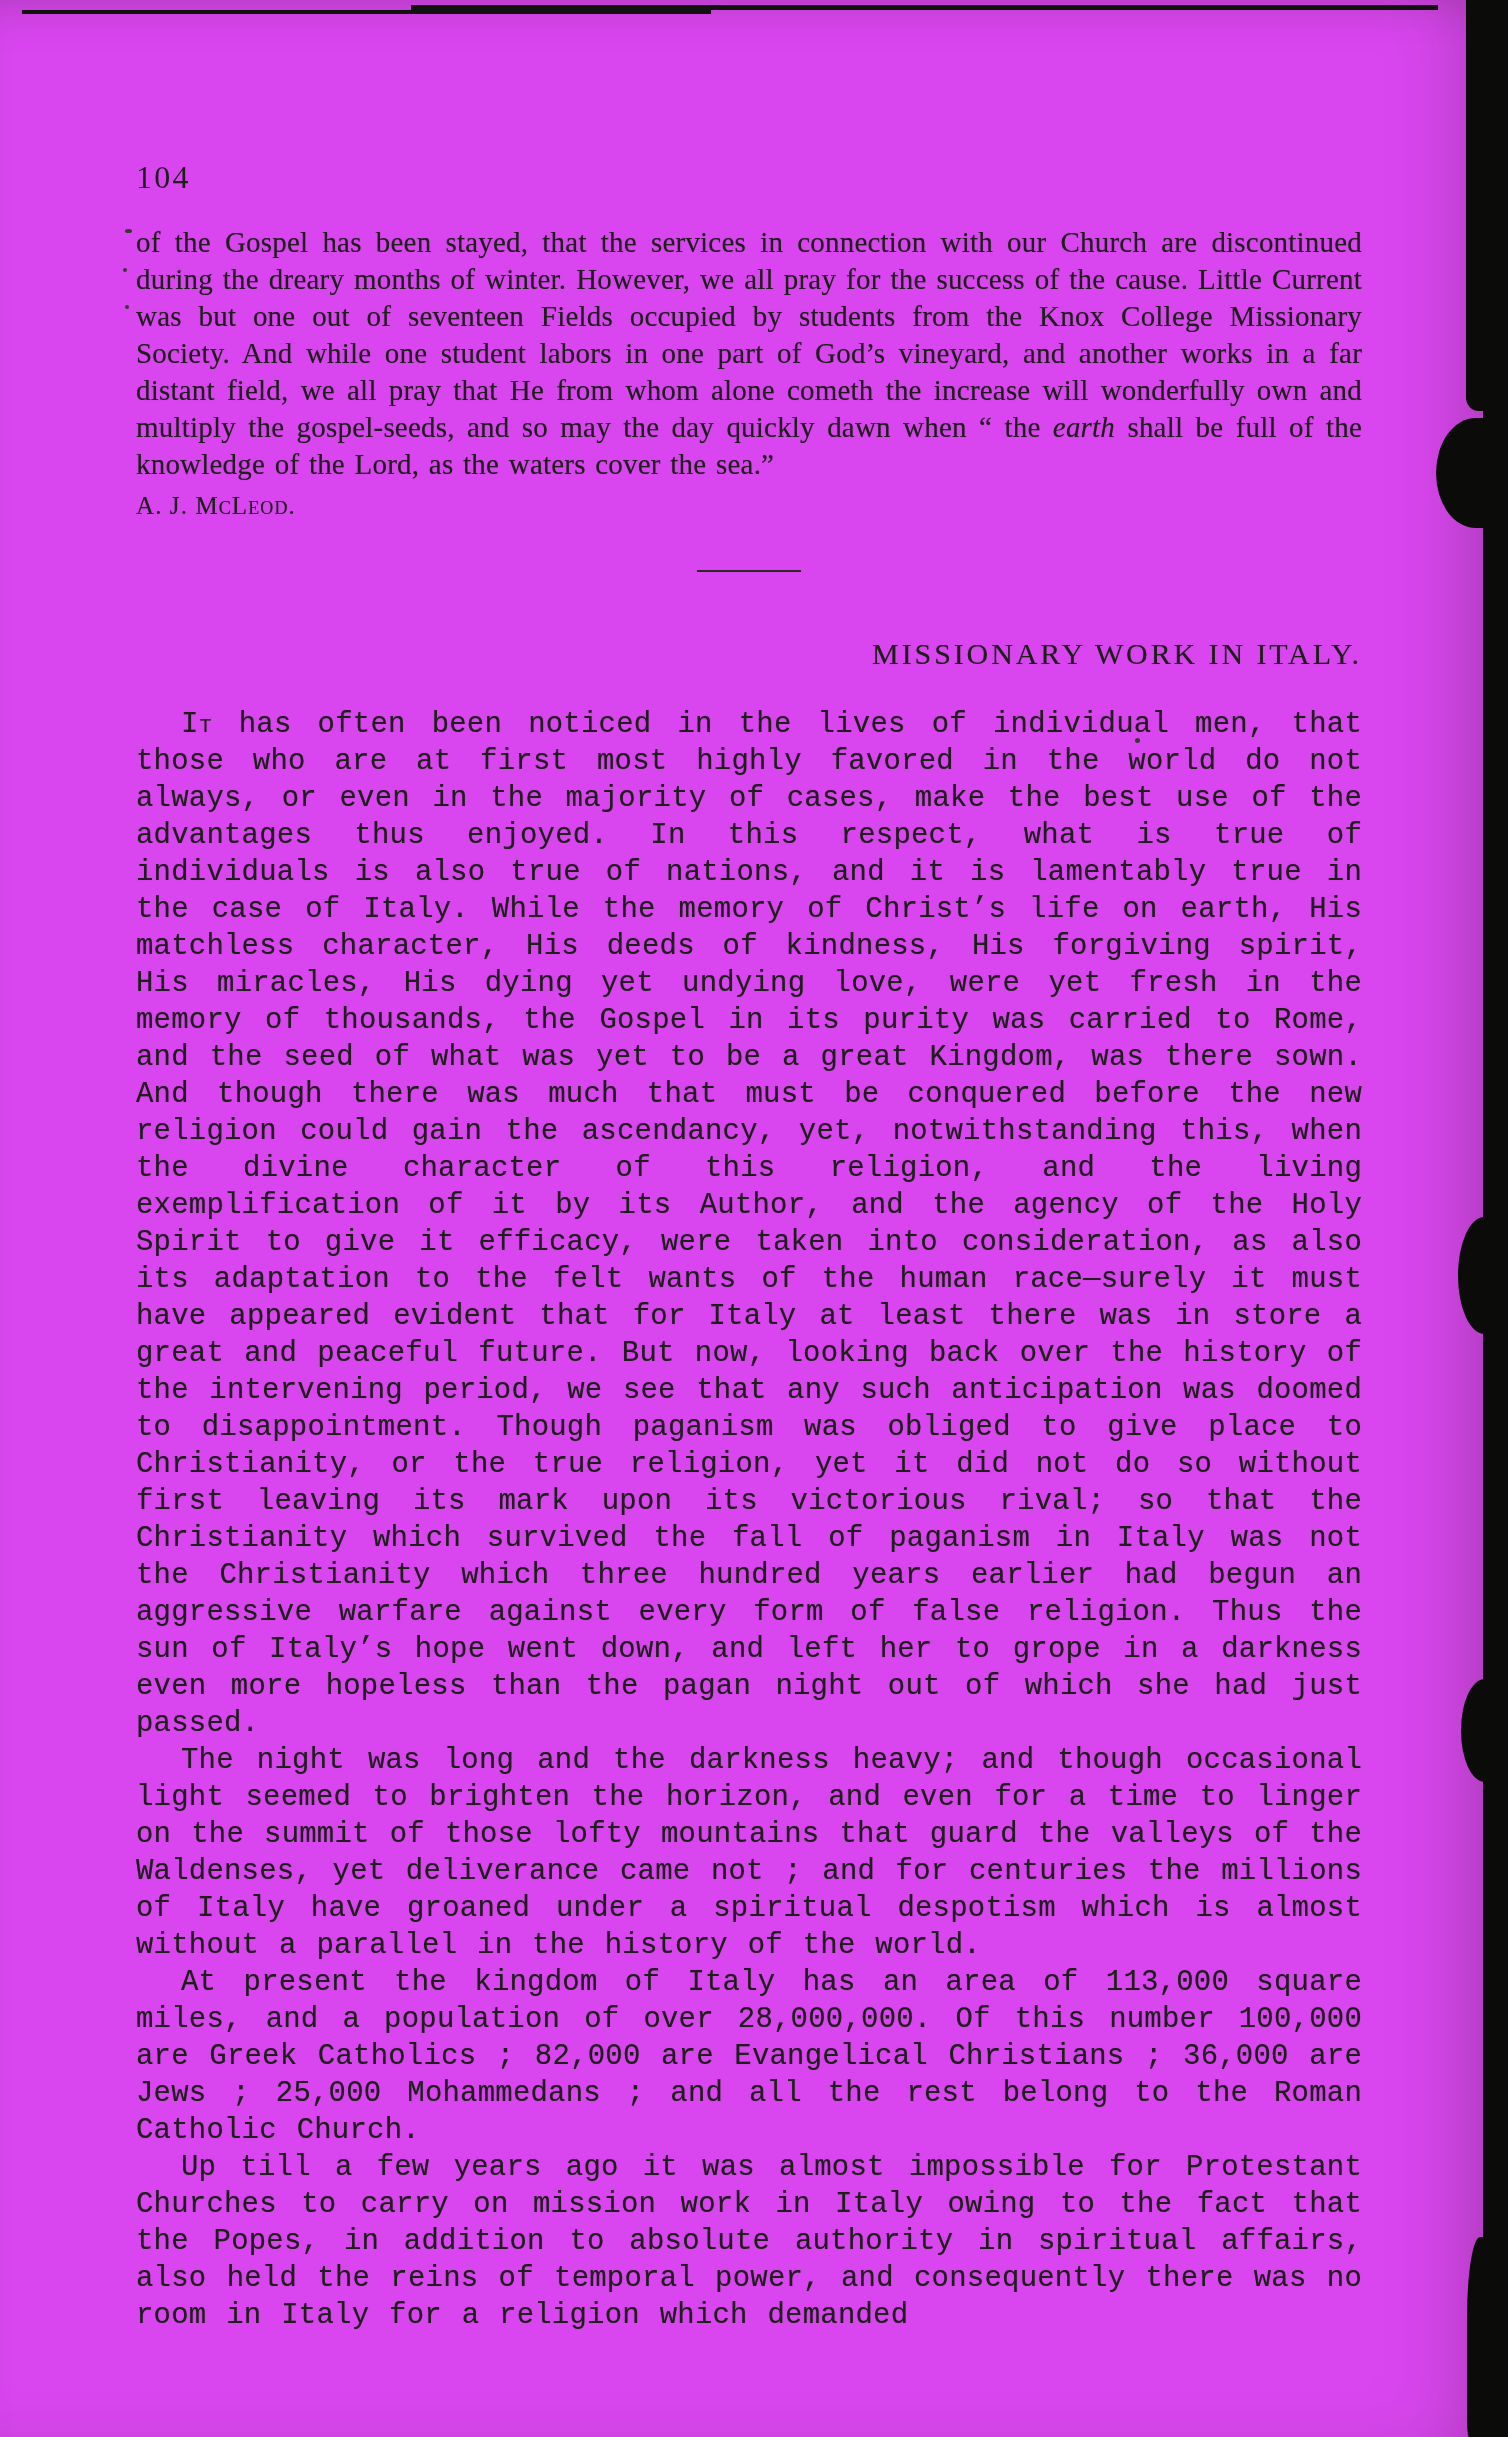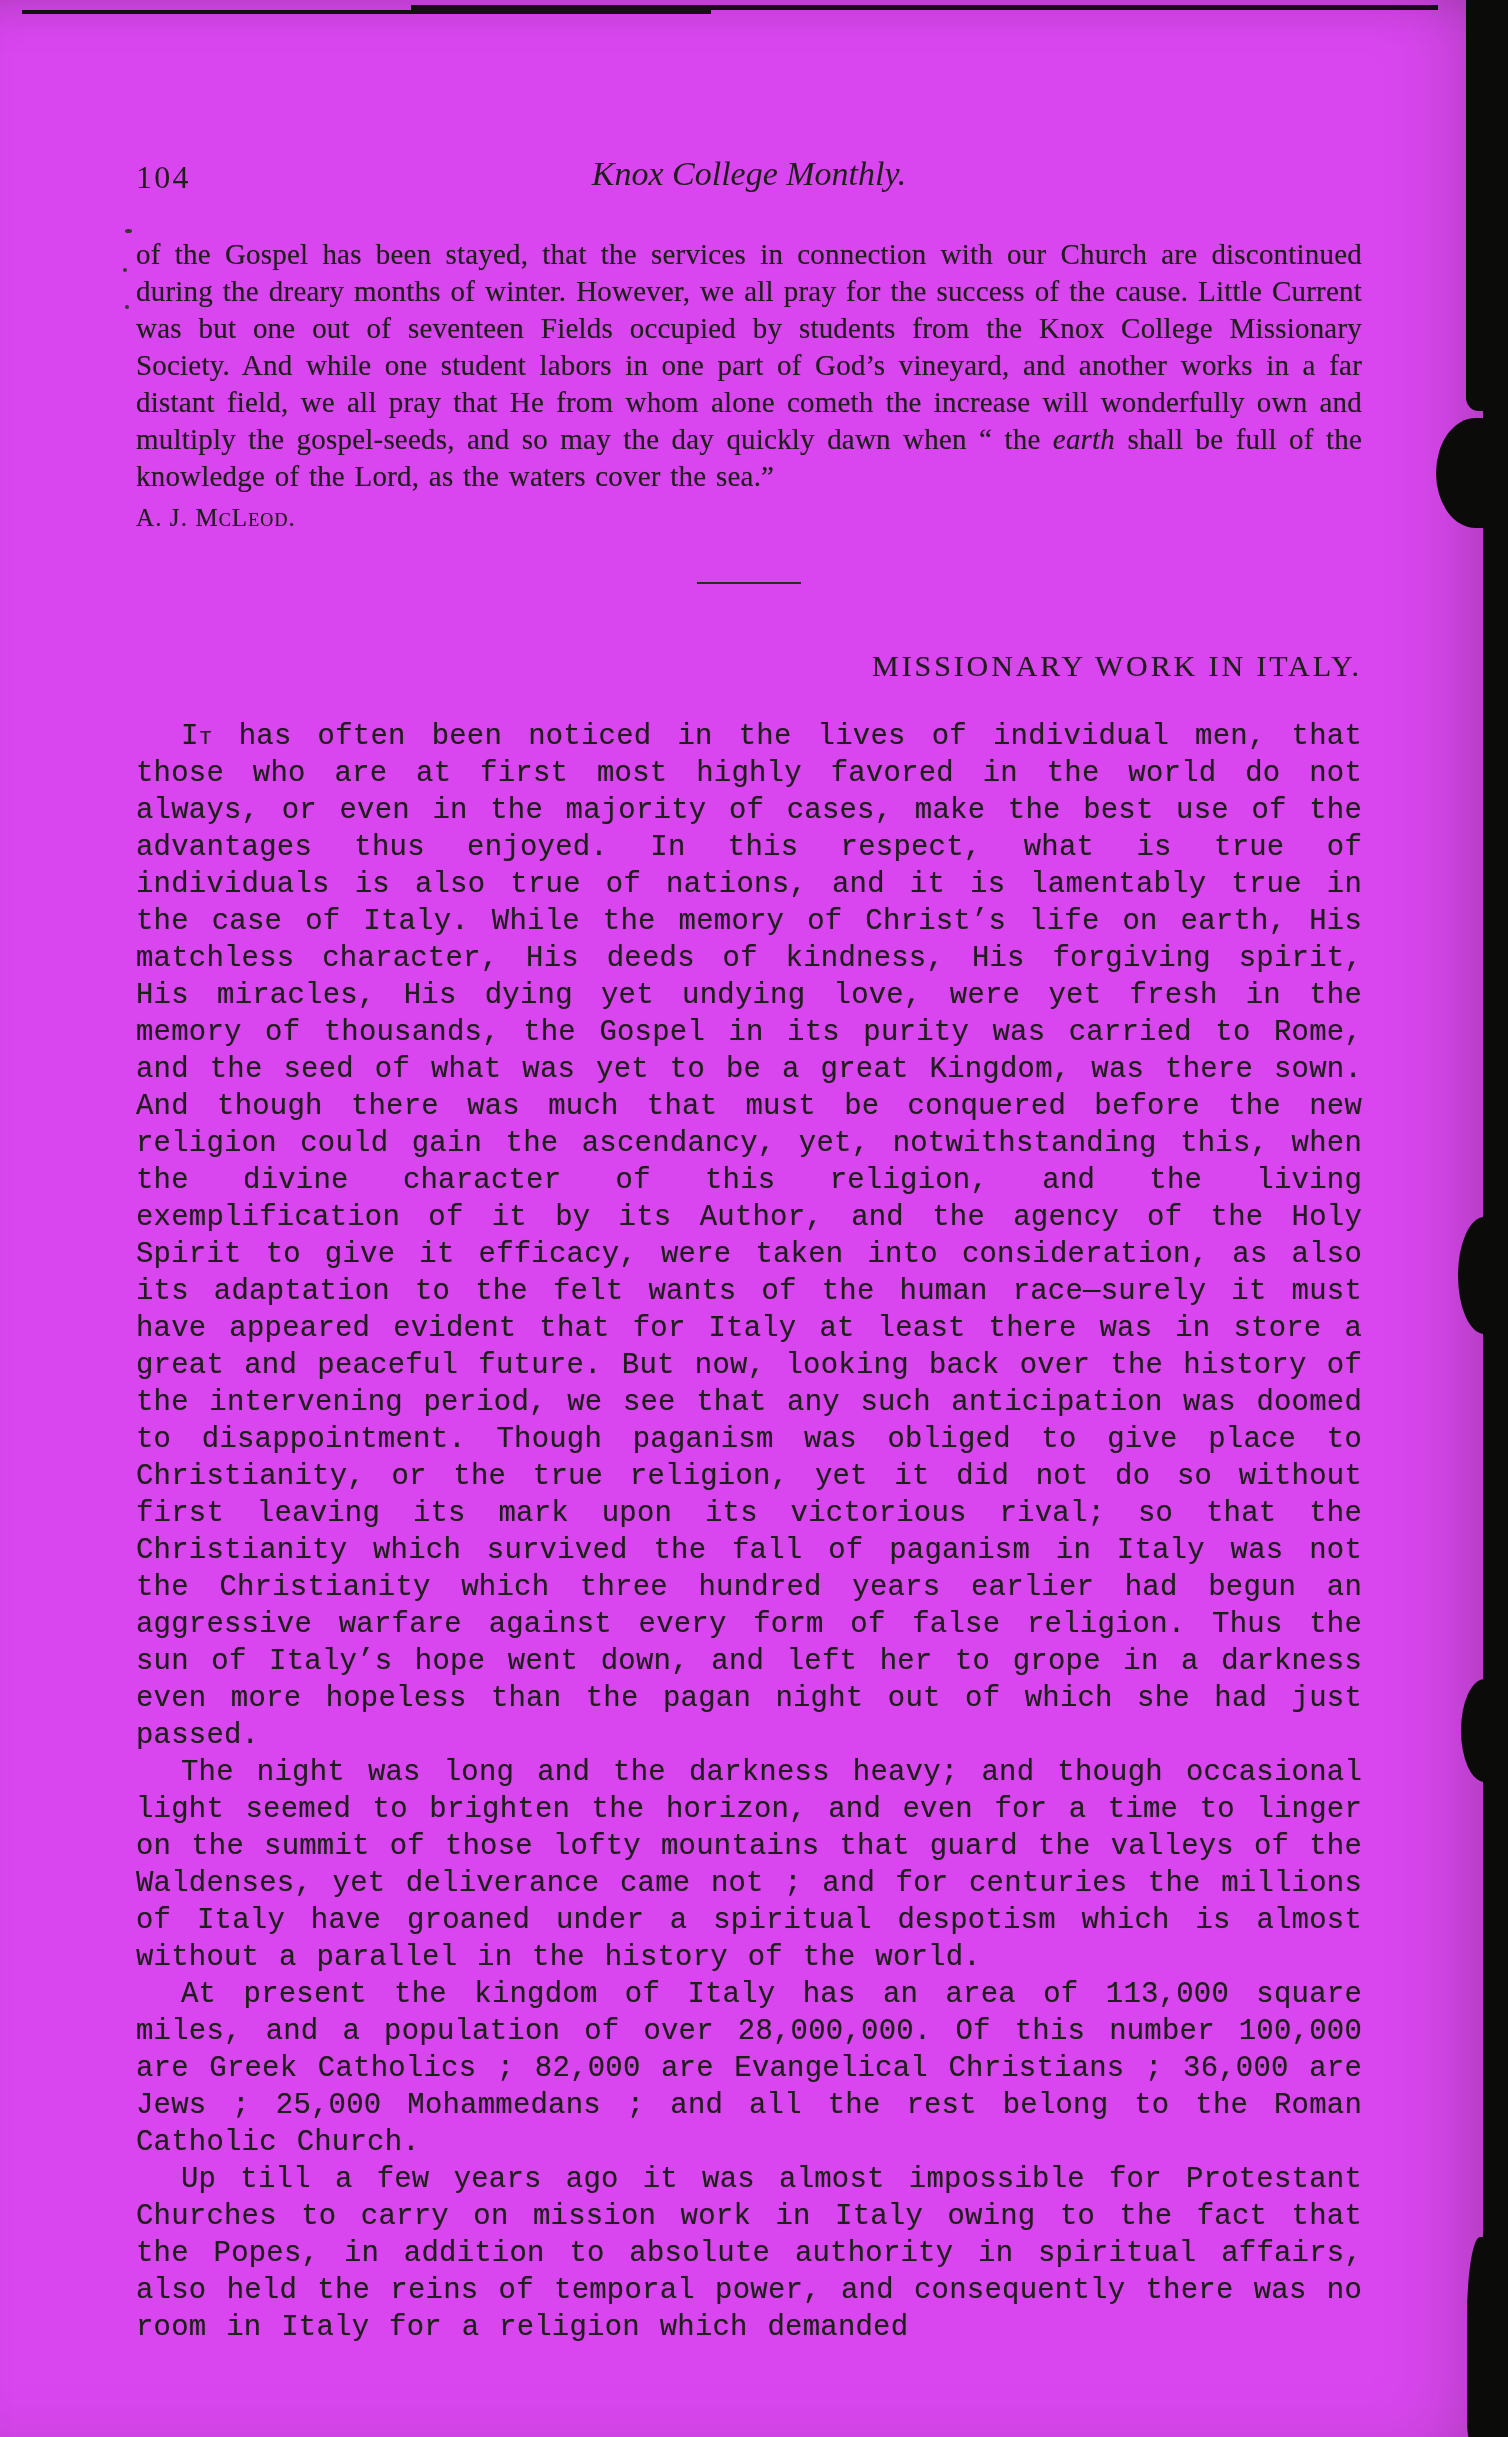--- a/index.html
+++ b/index.html
@@ -31,21 +31,21 @@
   .speck-2 { left: 123px; top: 268px; width: 4.4px; height: 4.4px; }
   .speck-3 { left: 125px; top: 305px; width: 4.4px; height: 4.4px; }
   .speck-4 { left: 1135px; top: 738px; width: 5.1px; height: 5.1px; }
 
   
   .page-header { position: absolute; top: 155px; left: 136px; width: 1226px; height: 45px; }
   .page-number  { position: absolute; left: 0; top: 4.4px; font-size: 32px; letter-spacing: 2.2px; }
   .journal-title { position: absolute; left: 0; right: 0; top: 0; text-align: center; font-style: italic; font-size: 34px; }
 
   
-  .content { position: absolute; left: 136px; top: 236px; width: 1226px; }
+  .content { position: absolute; left: 136px; top: 224px; width: 1226px; }
   .body-par {
     font-size: 29px;
     line-height: 37px;
     text-align: justify;
     letter-spacing: 0.2px;
     word-spacing: 2.2px;
     text-shadow: 0 0 0.7px rgba(32,30,26,0.45);
   }
   .indent { text-indent: 45px; font-family: Liberation Mono, monospace; }
   .lead-caps { font-variant: small-caps; letter-spacing: 1.1px; }
@@ -82,21 +82,20 @@
   <div class="notch notch-2"></div>
   <div class="notch notch-3"></div>
   <div class="notch notch-4"></div>
   <div class="speck speck-1"></div>
   <div class="speck speck-2"></div>
   <div class="speck speck-3"></div>
   <div class="speck speck-4"></div>
 
   <header class="page-header">
     <span class="page-number">104</span>
-    <span class="journal-title">Knox College Monthly.</span>
   </header>
 
   <main class="content">
 
     <p class="body-par"><span>of the Gospel has been stayed, that the services in connection with our Church are discontinued during the dreary months of winter.  However, we all pray for the success of the cause.  Little Current was but one out of seventeen Fields occupied by students from the Knox College Missionary Society.  And while one student labors in one part of God’s vineyard, and another works in a far distant field, we all pray that He from whom alone cometh the increase will wonderfully own and multiply the gospel-seeds, and so may the day quickly dawn when “ the </span><em>earth</em><span> shall be full of the knowledge of the Lord, as the waters cover the sea.”</span></p>
 
     <p class="signature">A. J. McLeod.</p>
 
     <div class="divider"></div>
 

